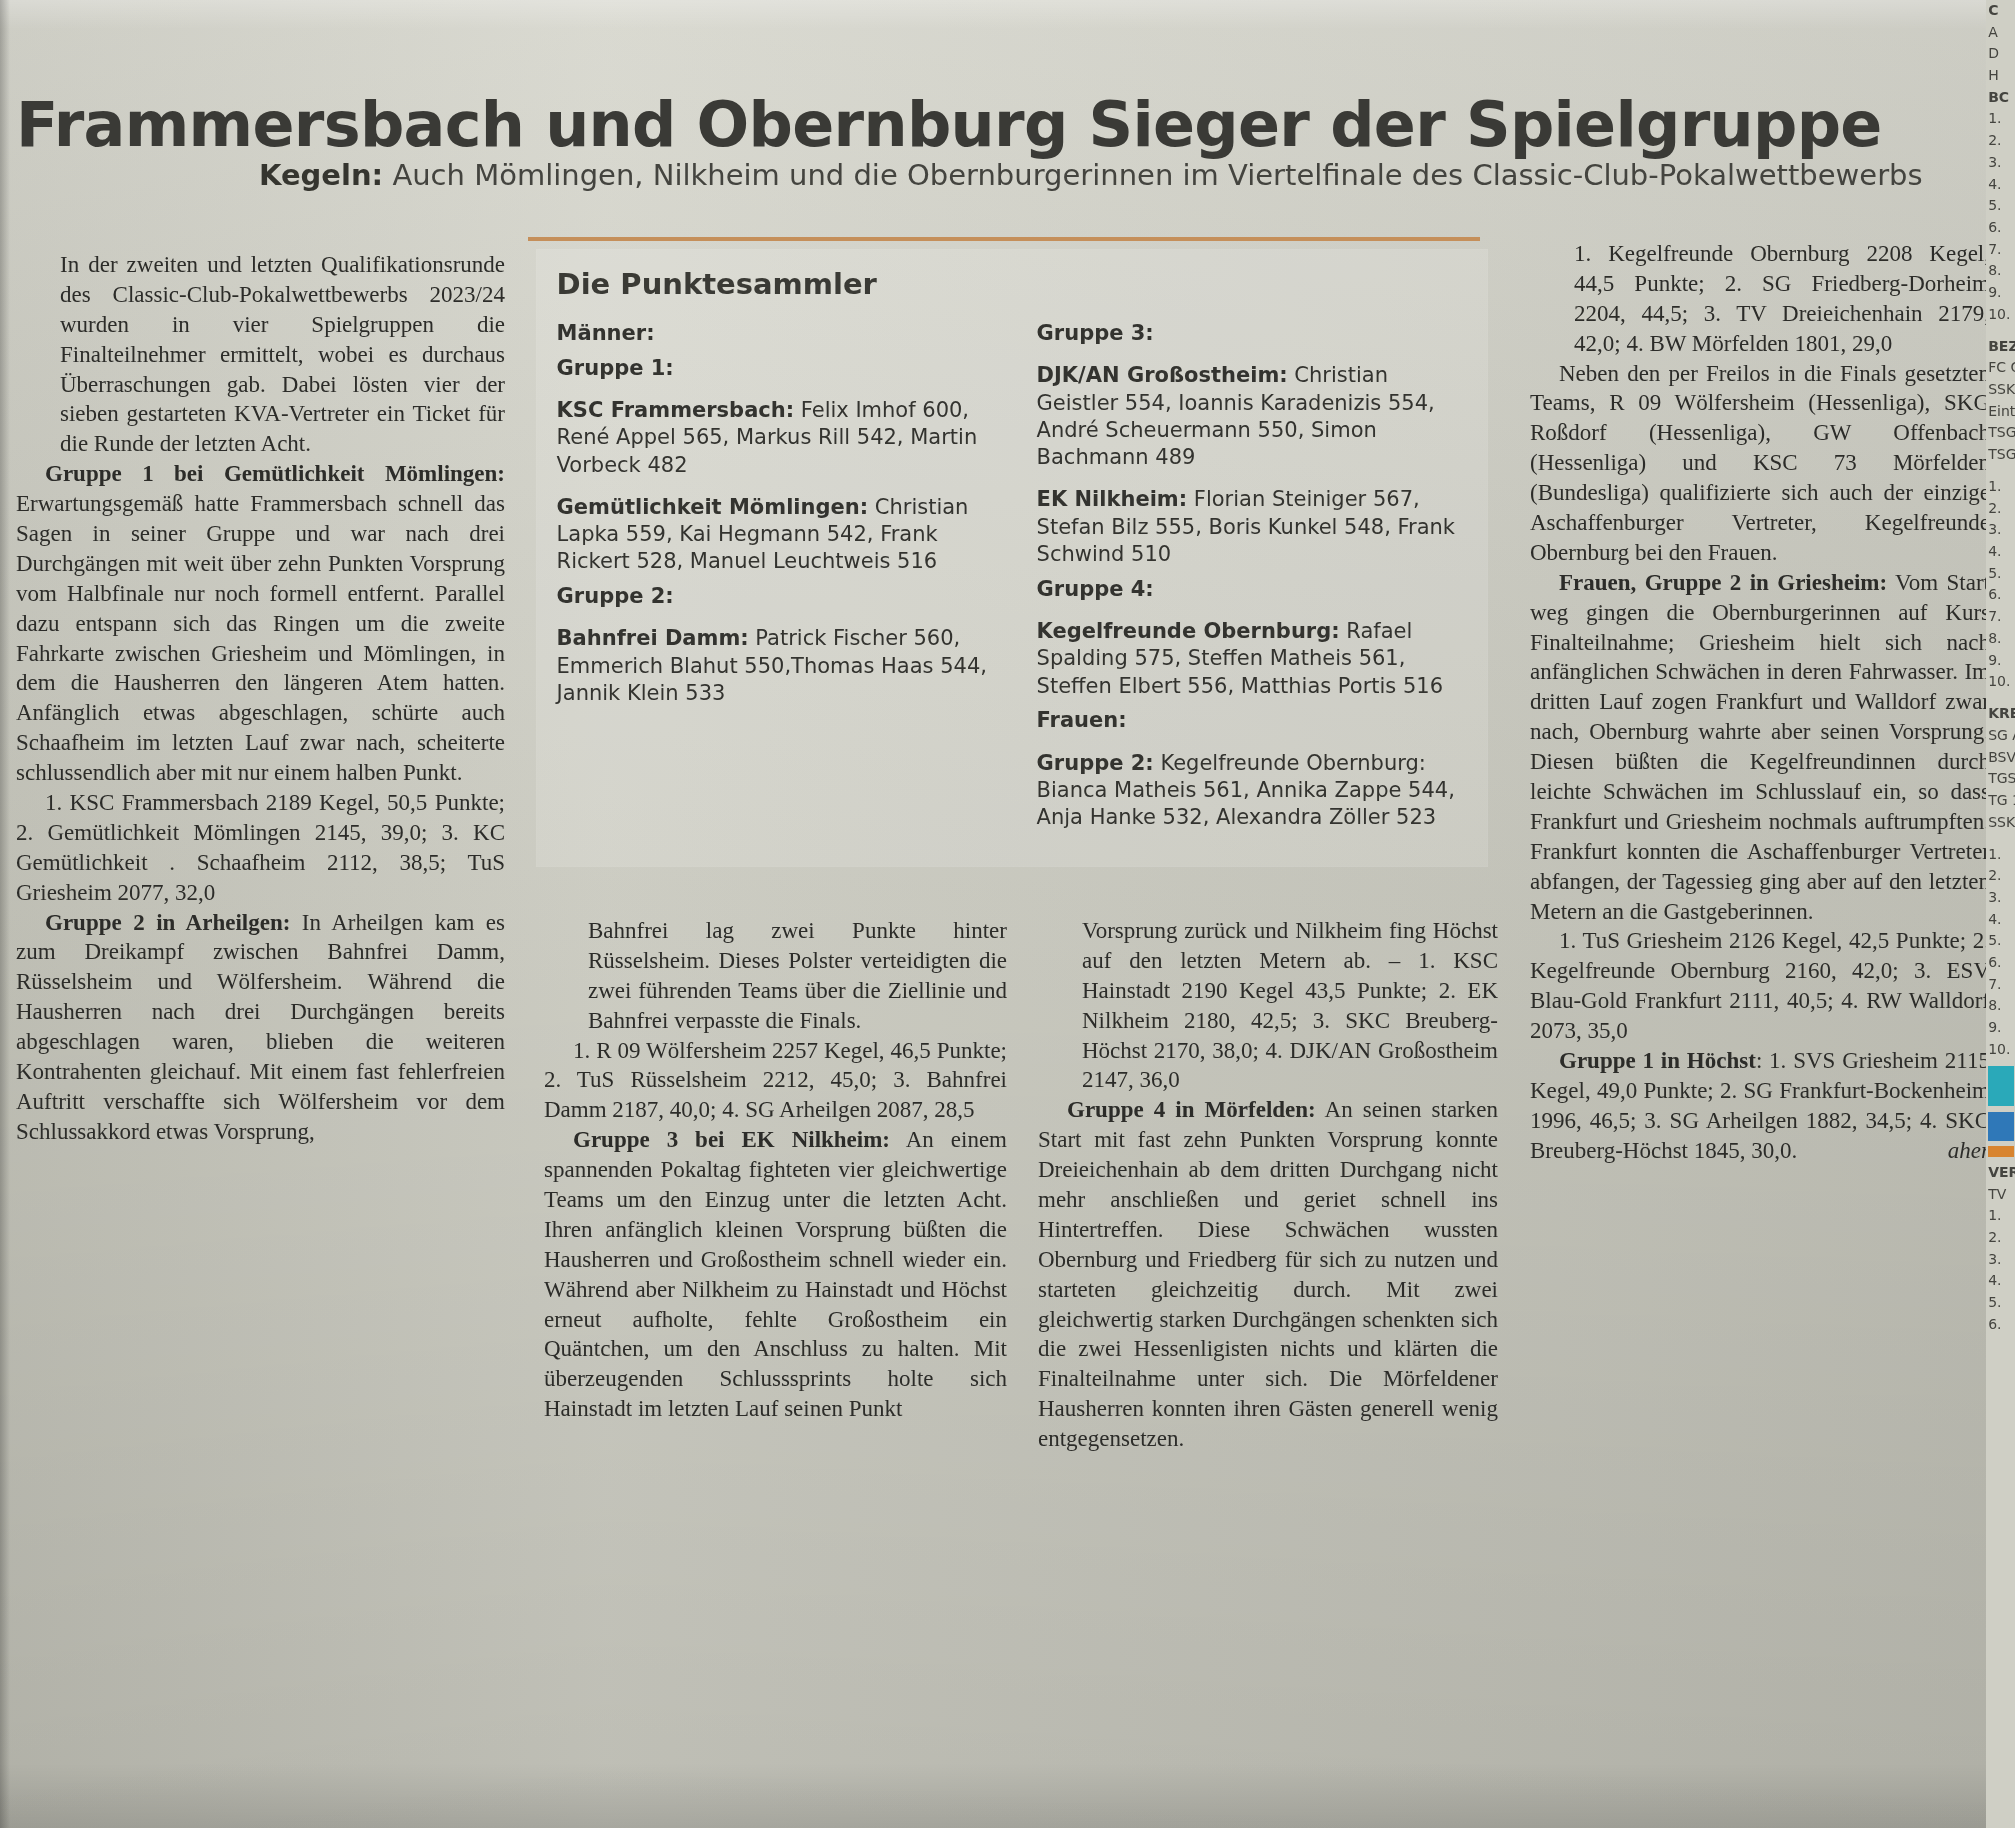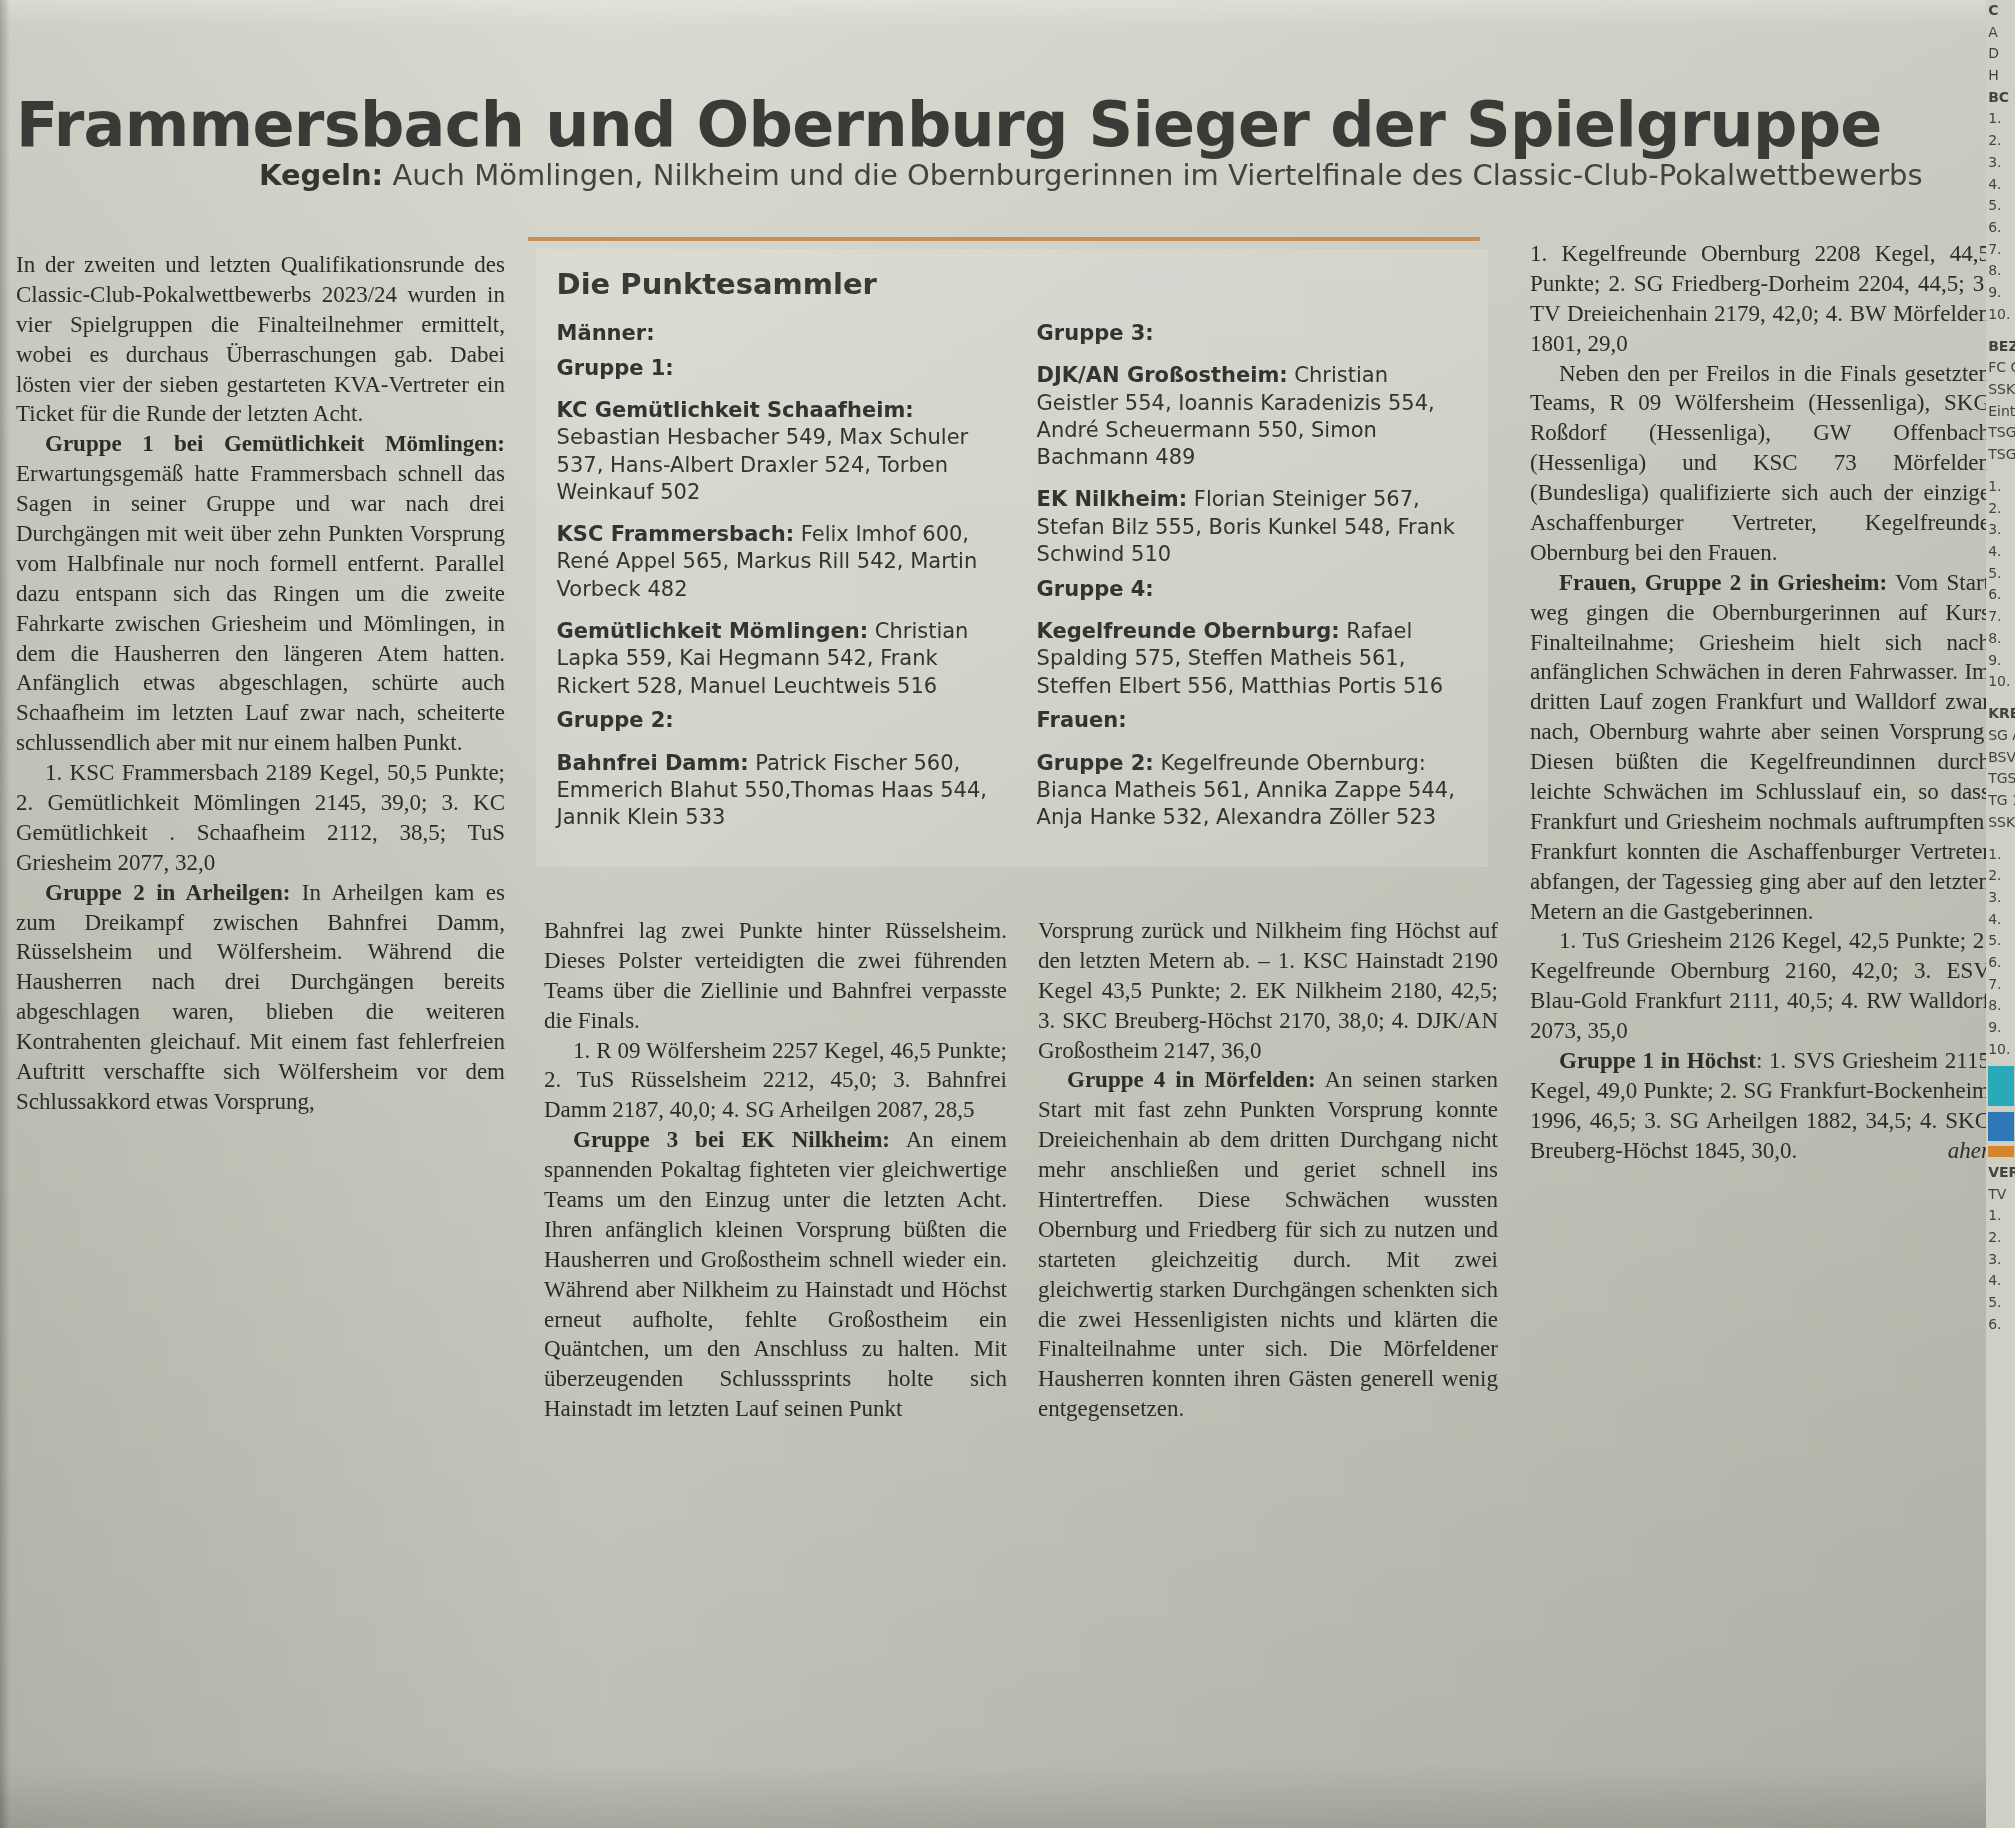--- a/index.html
+++ b/index.html
@@ -74,21 +74,21 @@
     font-family: "Liberation Serif", serif;
     font-size: 23px;
     line-height: 1.30;
     text-align: justify;
     color: #2c2c29;
   }
   .col p {
     margin: 0;
     text-indent: 29px;
   }
-  .col p.noindent { text-indent: 0; }
+  .col p.noindent { text-indent: 0; margin-left: 44px; }
   .col b { font-weight: bold; }
 
   #col1 { left: 16px;  top: 250px;  width: 489px; }
   #col2 { left: 544px; top: 916px; width: 463px; }
   #col3 { left: 1038px;top: 916px; width: 460px; }
   #col4 { left: 1530px;top: 239px;  width: 460px; }
 
   
   .box {
     position: absolute;
@@ -196,21 +196,20 @@
       <p><b>Gruppe 2 in Arheilgen:</b><span> In Arheilgen kam es zum Dreikampf zwischen Bahnfrei Damm, Rüsselsheim und Wölfersheim. Während die Hausherren nach drei Durchgängen bereits abgeschlagen waren, blieben die weiteren Kontrahenten gleichauf. Mit einem fast fehlerfreien Auftritt verschaffte sich Wölfersheim vor dem Schlussakkord etwas Vorsprung,</span></p>
     </div>
 
     <div class="box">
       <div class="box-title">Die Punktesammler</div>
       <div class="box-cols">
 
         <div class="box-col">
           <div class="hd">Männer:</div>
           <div class="hd">Gruppe 1:</div>
-          <div class="entry"><b>KC Gemütlichkeit Schaafheim:</b><span> Sebastian Hesbacher 549, Max Schuler 537, Hans-Albert Draxler 524, Torben Weinkauf 502</span></div>
           <div class="entry"><b>KSC Frammersbach:</b><span> Felix Imhof 600, René Appel 565, Markus Rill 542, Martin Vorbeck 482</span></div>
           <div class="entry"><b>Gemütlichkeit Mömlingen:</b><span> Christian Lapka 559, Kai Hegmann 542, Frank Rickert 528, Manuel Leuchtweis 516</span></div>
           <div class="hd">Gruppe 2:</div>
           <div class="entry"><b>Bahnfrei Damm:</b><span> Patrick Fischer 560, Emmerich Blahut 550,Thomas Haas 544, Jannik Klein 533</span></div>
         </div>
 
         <div class="box-col">
           <div class="hd">Gruppe 3:</div>
           <div class="entry"><b>DJK/AN Großostheim:</b><span> Christian Geistler 554, Ioannis Karadenizis 554, André Scheuermann 550, Simon Bachmann 489</span></div>
           <div class="entry"><b>EK Nilkheim:</b><span> Florian Steiniger 567, Stefan Bilz 555, Boris Kunkel 548, Frank Schwind 510</span></div>

